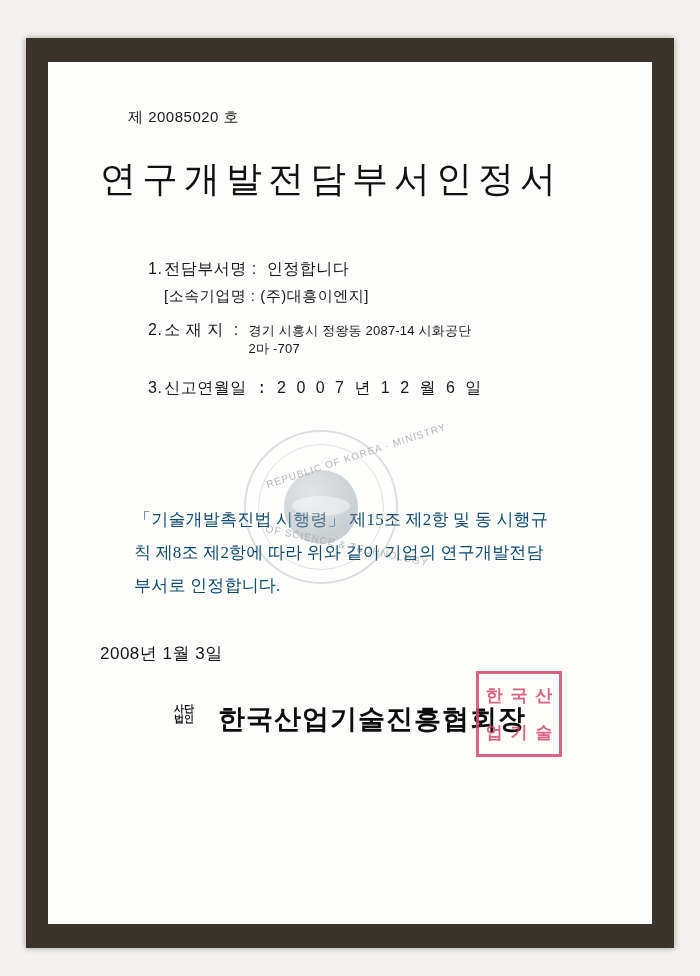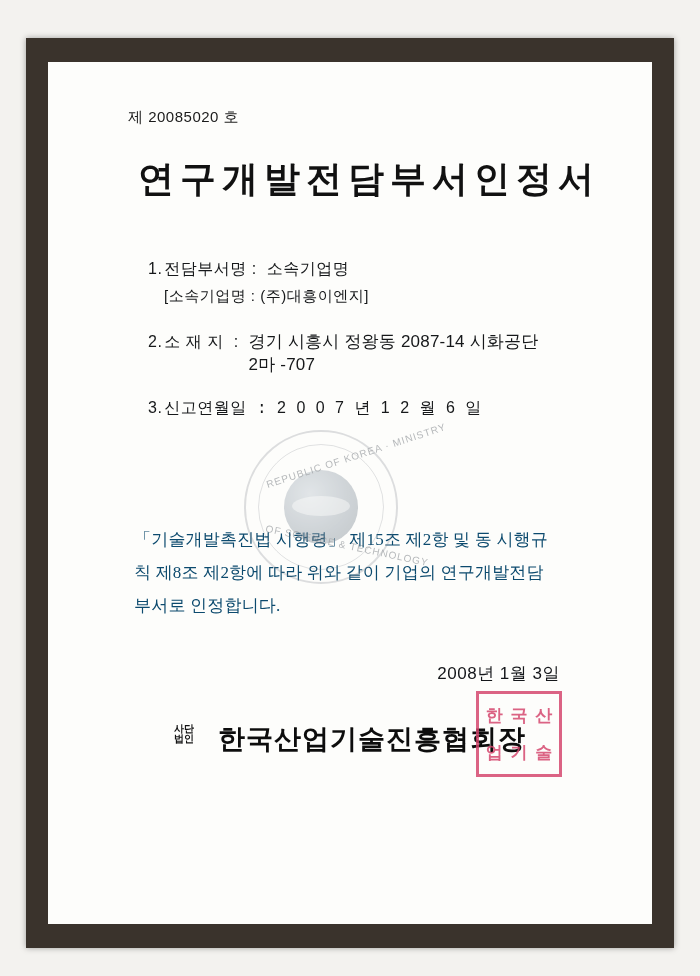--- a/index.html
+++ b/index.html
@@ -53,24 +53,24 @@
   .doc-number {
     font-family: "Liberation Sans", sans-serif;
     font-size: 15px;
     color: #1b1b1b;
     letter-spacing: 0.5px;
     margin-left: 28px;
   }
 
   .cert-title {
     margin-top: 28px;
-    text-align: right;
+    text-align: left;
     font-family: "Liberation Sans", sans-serif;
     font-size: 36px;
-    font-weight: bold;
+    font-weight: normal;
     letter-spacing: 6px;
     color: #111111;
     white-space: nowrap;
   }
 
   .fields {
     margin-top: 56px;
     margin-left: 48px;
     font-family: "Liberation Sans", sans-serif;
     color: #16181a;
@@ -87,25 +87,25 @@
     letter-spacing: 0.5px;
   }
   .field-value {
     margin-left: 10px;
     letter-spacing: 0.5px;
   }
   .field-sub {
     font-size: 15px;
     margin-left: 16px;
     margin-top: -4px;
-    margin-bottom: 16px;
+    margin-bottom: 4px;
     letter-spacing: 0.5px;
   }
   .field-value-small {
-    font-size: 17px;
+    font-size: 13px;
     line-height: 1.35;
     letter-spacing: 0.2px;
   }
   .field-spaced {
     letter-spacing: 3px;
   }
 
   
   .emboss-seal {
     position: absolute;
@@ -173,21 +173,20 @@
     font-family: "Liberation Serif", serif;
     font-size: 17px;
     line-height: 1.95;
     color: #0c4a6e;
     letter-spacing: 0.2px;
   }
 
   .issue-date {
     margin-top: 40px;
     margin-right: 40px;
-    text-align: right;
     font-family: "Liberation Sans", sans-serif;
     font-size: 17px;
     color: #14161a;
     letter-spacing: 0.5px;
   }
 
   .signature {
     margin-top: 36px;
     text-align: center;
     position: relative;
@@ -250,21 +249,21 @@
 
         <div class="doc-number">제 20085020 호</div>
 
         <div class="cert-title">연구개발전담부서인정서</div>
 
         <div class="fields">
 
           <div class="field-row">
             <span class="field-label">1.</span>
             <span class="field-label" style="margin-left:2px;text-align:center;">전담부서명 :</span>
-            <span class="field-value">소속기업명</span>
+            <span class="field-value">인정합니다</span>
           </div>
 
           <div class="field-sub">[소속기업명 : (주)대흥이엔지]</div>
 
           <div class="field-row">
             <span class="field-label">2.</span>
             <span class="field-label" style="margin-left:2px;margin-top:11px;">소 재 지  :</span>
             <span class="field-value field-value-small" style="display:inline-block;">
               <span style="display:block;">경기 시흥시 정왕동 2087-14 시화공단</span>
               <span style="display:block;">2마 -707</span>

